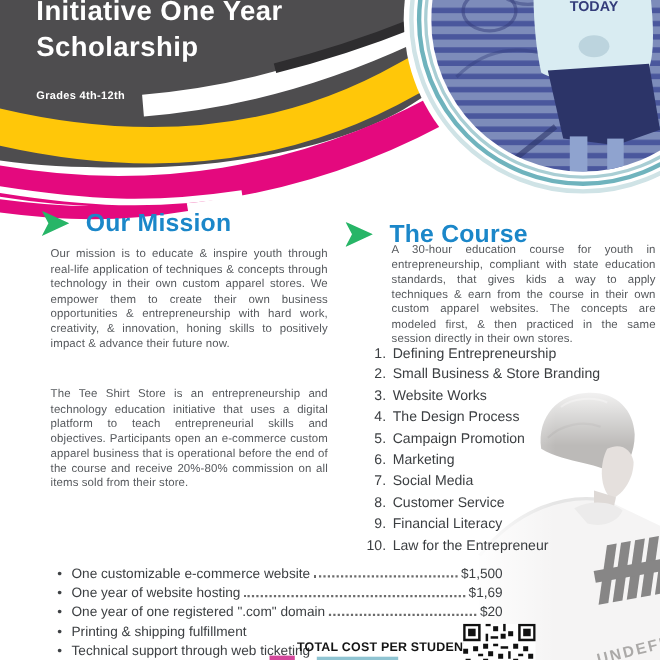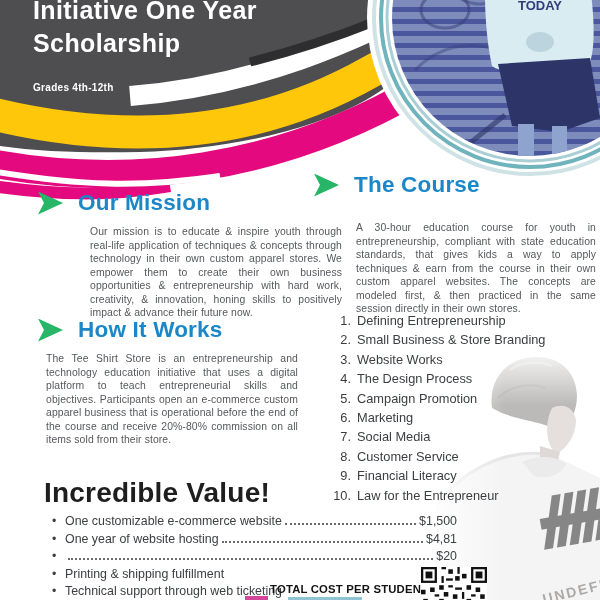--- a/index.html
+++ b/index.html
@@ -13,25 +13,25 @@
          color:#fff;letter-spacing:.4px;}
   .grades{left:33px;top:82px;font-size:10px;font-weight:bold;color:#fff;letter-spacing:.3px;}
 
   
   .sec-head{display:flex;align-items:center;gap:15px;}
   .arrow{width:25px;height:23px;background:#27b567;
          clip-path:polygon(0 0,100% 50%,0 100%,24% 50%);flex:0 0 auto;}
   .sec-head h2{margin:0;font-size:22.5px;font-weight:bold;color:#1b87c9;letter-spacing:.2px;}
   .head-mission{left:38px;top:190px;}
   .head-how{left:38px;top:317px;}
-  .head-course{left:314px;top:172px;}
+  .head-course{left:314px;top:200px;}
 
   
   .para{font-size:10.4px;line-height:1.3;color:#55585c;text-align:justify;letter-spacing:.1px;}
-  .p-mission{left:46px;top:225px;width:252px;margin-left:44px;}
+  .p-mission{left:46px;top:225px;width:252px;}
   .p-how{left:46px;top:352px;width:252px;}
   .p-course{left:324px;top:221px;width:240px;margin-left:32px;}
 
   
   .topics{left:330px;top:313px;width:240px;margin:0;padding:0;list-style:none;counter-reset:t;}
   .topics li{counter-increment:t;font-size:12.8px;color:#3b3e41;margin-bottom:4.4px;
              display:flex;align-items:center;}
   .topics li::before{content:counter(t) ".";display:inline-block;width:21px;text-align:right;
              margin-right:6px;flex:0 0 auto;color:#3b3e41;}
 
@@ -132,24 +132,20 @@
 
   <div class="txt title">Initiative One Year Scholarship</div>
   <div class="txt grades">Grades 4th-12th</div>
 
   <div class="txt sec-head head-mission">
     <span class="arrow"></span>
     <h2>Our Mission</h2>
   </div>
   <div class="txt para p-mission">Our mission is to educate &amp; inspire youth through real-life application of techniques &amp; concepts through technology in their own custom apparel stores. We empower them to create their own business opportunities &amp; entrepreneurship with hard work, creativity, &amp; innovation, honing skills to positively impact &amp; advance their future now.</div>
 
-  <div class="txt sec-head head-how">
-    <span class="arrow"></span>
-    <h2>How It Works</h2>
-  </div>
   <div class="txt para p-how">The Tee Shirt Store is an entrepreneurship and technology education initiative that uses a digital platform to teach entrepreneurial skills and objectives. Participants open an e-commerce custom apparel business that is operational before the end of the course and receive 20%-80% commission on all items sold from their store.</div>
 
   <div class="txt sec-head head-course">
     <span class="arrow"></span>
     <h2>The Course</h2>
   </div>
   <div class="txt para p-course">A 30-hour education course for youth in entrepreneurship, compliant with state education standards, that gives kids a way to apply techniques &amp; earn from the course in their own custom apparel websites. The concepts are modeled first, &amp; then practiced in the same session directly in their own stores.</div>
 
   <ol class="txt topics">
       <li>
@@ -177,36 +173,36 @@
         <span>Customer Service</span>
       </li>
       <li>
         <span>Financial Literacy</span>
       </li>
       <li>
         <span>Law for the Entrepreneur</span>
       </li>
     </ol>
 
-  <div class="txt head-value">Incredible Value!</div>
   <ul class="txt value-list">
       <li class="val-row">
       <span class="bullet">•</span>
       <span class="label">One customizable e-commerce website</span>
       <span class="leader"></span>
       <span class="price">$1,500</span>
     </li>
       <li class="val-row">
       <span class="bullet">•</span>
       <span class="label">One year of website hosting</span>
       <span class="leader"></span>
-      <span class="price">$4,81</span>
-    </li>
-      <li class="val-row">
-      <span class="bullet">•</span>
+      <span class="price">$1,69</span>
+    </li>
+      <li class="val-row">
+      <span class="bullet">•</span>
+      <span class="label">One year of one registered ".com" domain</span>
       <span class="leader"></span>
       <span class="price">$20</span>
     </li>
       <li class="val-row">
       <span class="bullet">•</span>
       <span class="label">Printing &amp; shipping fulfillment</span>
 
     </li>
       <li class="val-row">
       <span class="bullet">•</span>

